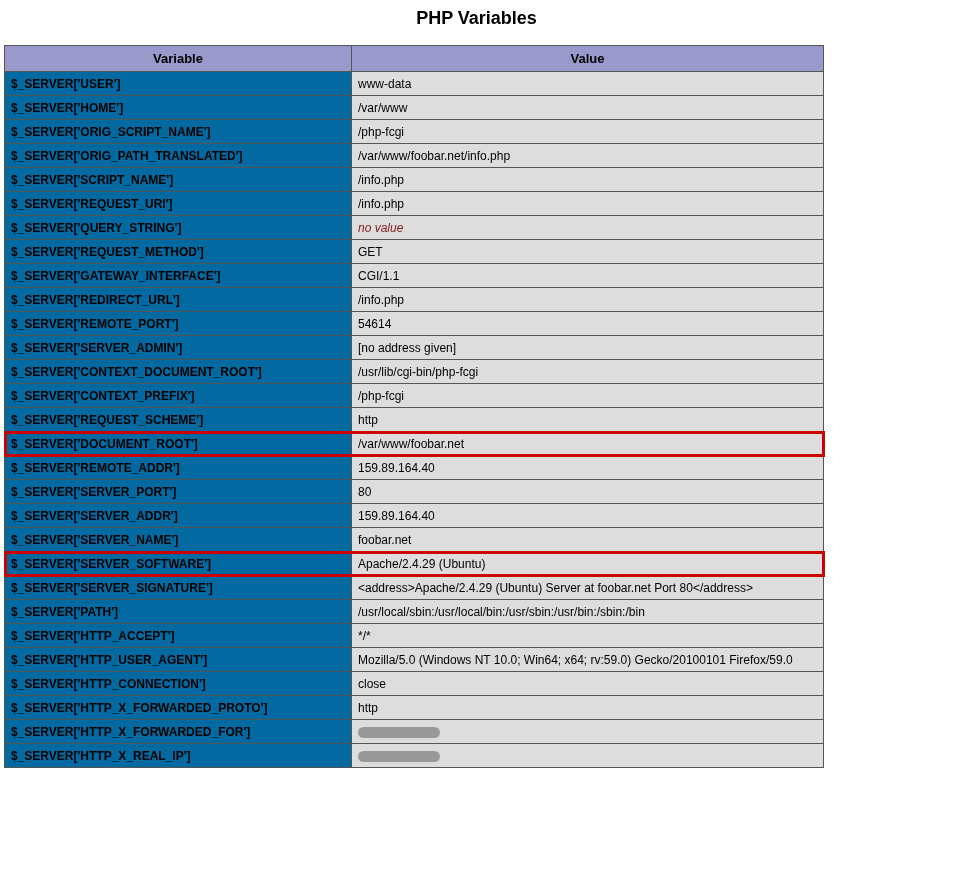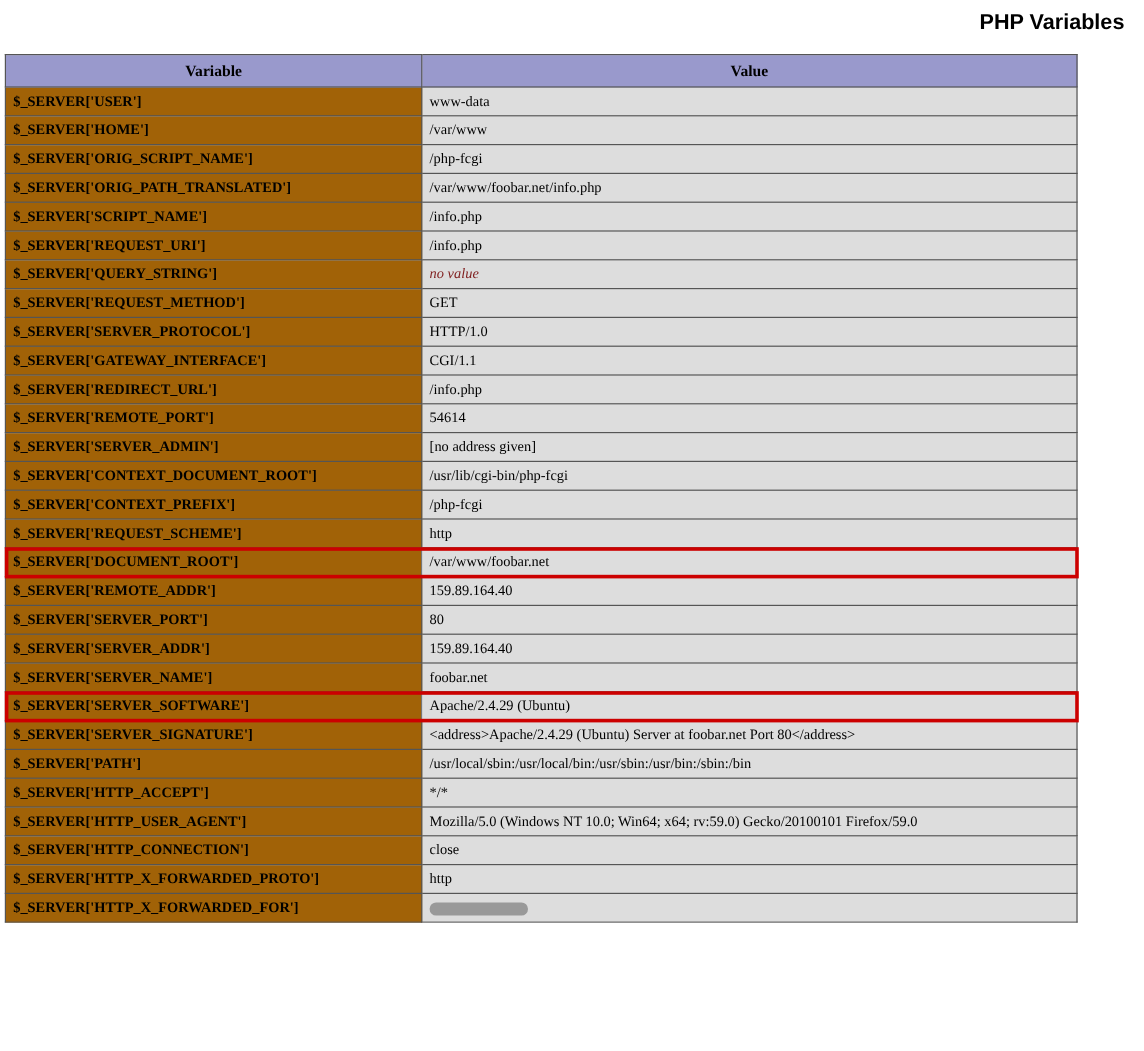--- a/index.html
+++ b/index.html
@@ -2,51 +2,50 @@
 <html><head>
   <meta charset="utf-8">
   <style>
     body {
       margin: 0;
       padding: 0;
       font-family: Arial, Helvetica, sans-serif;
       background: #ffffff;
     }
     h2 {
-      text-align: right;
+      text-align: center;
       font-size: 18px;
       font-weight: bold;
-      margin: 8px 16px 16px 0;
+      margin: 8px 0 16px 0;
     }
     table {
       border-collapse: collapse;
-      width: 894px;
+      width: 820px;
       margin: 0 4px;
-      font-family: Liberation Serif, serif;
     }
     th {
       background: #9999cc;
       font-weight: bold;
       font-size: 13px;
       padding: 5px 6px;
       border: 1px solid #555;
       text-align: center;
     }
     th.col-var {
       width: 334px;
     }
     td {
       border: 1px solid #555;
       padding: 4px 6px;
       font-size: 12px;
       vertical-align: middle;
       height: 15px;
     }
     td.e {
-      background: #a16207;
+      background: #0369a1;
       font-weight: bold;
     }
     td.v {
       background: #dddddd;
     }
     td.v.novalue {
       font-style: italic;
       color: #7f1d1d;
     }
     .highlight {
@@ -101,24 +100,20 @@
         <td class="e">$_SERVER['REQUEST_URI']</td>
         <td class="v">/info.php</td>
       </tr>
       <tr>
         <td class="e">$_SERVER['QUERY_STRING']</td>
         <td class="v novalue">no value</td>
       </tr>
       <tr>
         <td class="e">$_SERVER['REQUEST_METHOD']</td>
         <td class="v">GET</td>
-      </tr>
-      <tr>
-        <td class="e">$_SERVER['SERVER_PROTOCOL']</td>
-        <td class="v">HTTP/1.0</td>
       </tr>
       <tr>
         <td class="e">$_SERVER['GATEWAY_INTERFACE']</td>
         <td class="v">CGI/1.1</td>
       </tr>
       <tr>
         <td class="e">$_SERVER['REDIRECT_URL']</td>
         <td class="v">/info.php</td>
       </tr>
       <tr>
@@ -186,14 +181,18 @@
         <td class="v">close</td>
       </tr>
       <tr>
         <td class="e">$_SERVER['HTTP_X_FORWARDED_PROTO']</td>
         <td class="v">http</td>
       </tr>
       <tr>
         <td class="e">$_SERVER['HTTP_X_FORWARDED_FOR']</td>
         <td class="v"><span class="redacted" style="width: 82px;"></span></td>
       </tr>
+      <tr>
+        <td class="e">$_SERVER['HTTP_X_REAL_IP']</td>
+        <td class="v"><span class="redacted" style="width: 82px;"></span></td>
+      </tr>
     </tbody>
 </table>
 
 </body></html>

